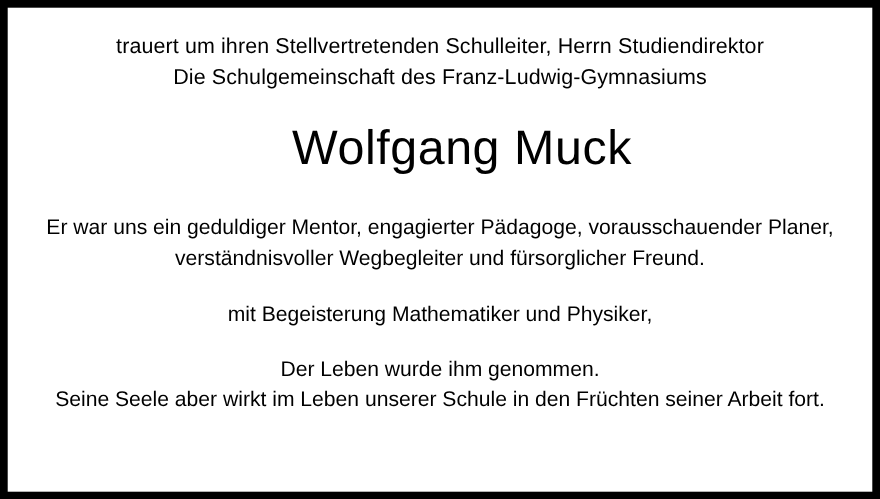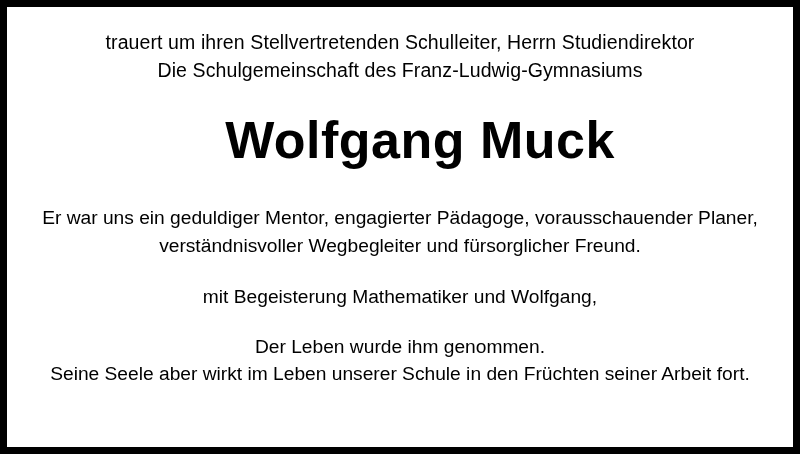--- a/index.html
+++ b/index.html
@@ -31,22 +31,22 @@
     line-height: 1.42;
     letter-spacing: 0.1px;
     margin-top: 6px;
   }
   .intro .line {
     display: block;
     white-space: nowrap;
   }
   .name {
     text-align: center;
-    font-size: 52px;
-    font-weight: bold;
+    font-size: 44px;
+    font-weight: normal;
     letter-spacing: 0.5px;
     margin-top: 26px;
     margin-bottom: 12px;
     white-space: nowrap;
     margin-left: 40px;
   }
   .body-block {
     text-align: center;
     font-size: 19.2px;
     line-height: 1.43;
@@ -71,21 +71,21 @@
   </div>
 
   <div class="name">Wolfgang Muck</div>
 
   <div class="body-block block-gap-1">
     <span class="line">Er war uns ein geduldiger Mentor, engagierter Pädagoge, vorausschauender Planer,</span>
     <span class="line">verständnisvoller Wegbegleiter und fürsorglicher Freund.</span>
   </div>
 
   <div class="body-block block-gap-2">
-    <span class="line">mit Begeisterung Mathematiker und Wolfgang,</span>
+    <span class="line">mit Begeisterung Mathematiker und Physiker,</span>
   </div>
 
   <div class="body-block block-gap-3">
     <span class="line">Der Leben wurde ihm genommen.</span>
     <span class="line">Seine Seele aber wirkt im Leben unserer Schule in den Früchten seiner Arbeit fort.</span>
   </div>
 
 </div>
 
 </body></html>

